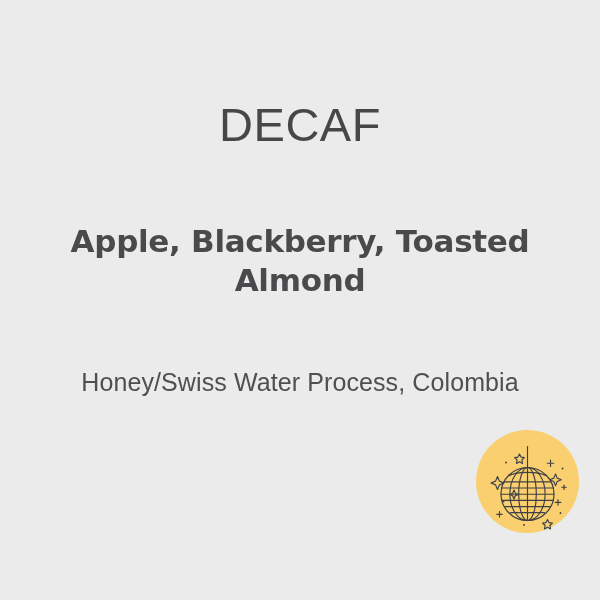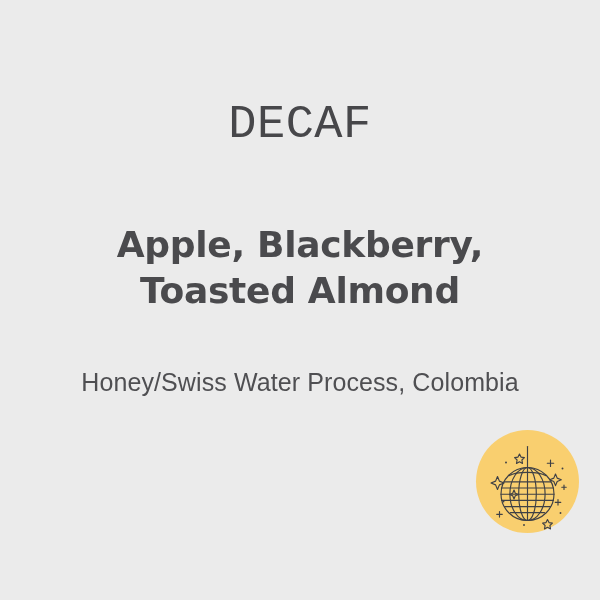--- a/index.html
+++ b/index.html
@@ -30,28 +30,28 @@
   .product-title {
     position: absolute;
     top: 99px;
     left: 0;
     width: 600px;
     font-size: 47px;
     font-weight: 400;
     letter-spacing: 0.5px;
     color: #47474a;
     line-height: 1.12;
-    font-family: Liberation Mono, monospace;
+    font-family: Liberation Sans, sans-serif;
   }
   .flavor-notes {
     position: absolute;
     top: 222px;
     left: 50px;
     width: 500px;
-    font-size: 36px;
+    font-size: 31px;
     font-weight: bold;
     letter-spacing: -0.3px;
     color: #4a4a4d;
     line-height: 1.27;
     font-family: "DejaVu Sans", sans-serif;
   }
   .process-origin {
     position: absolute;
     top: 366px;
     left: 30px;

